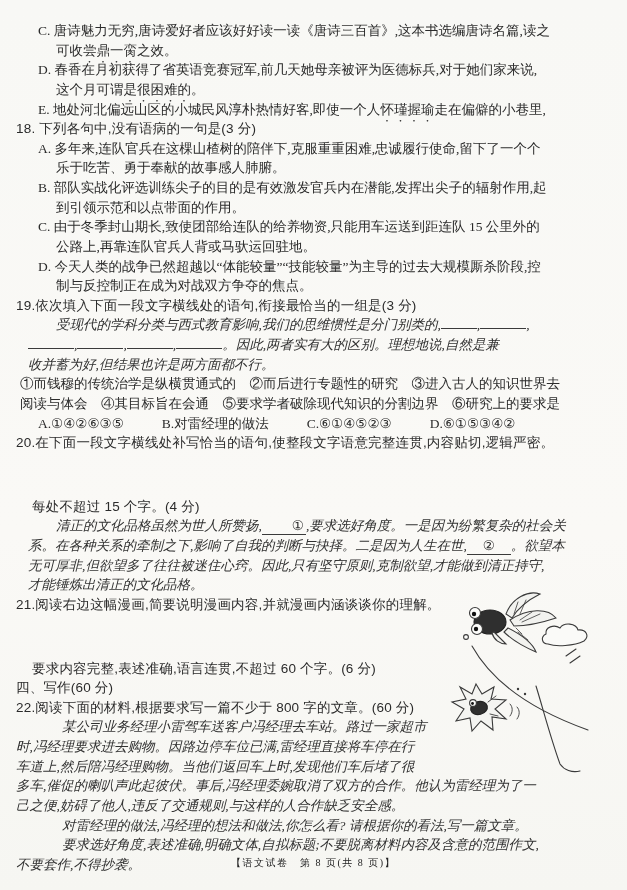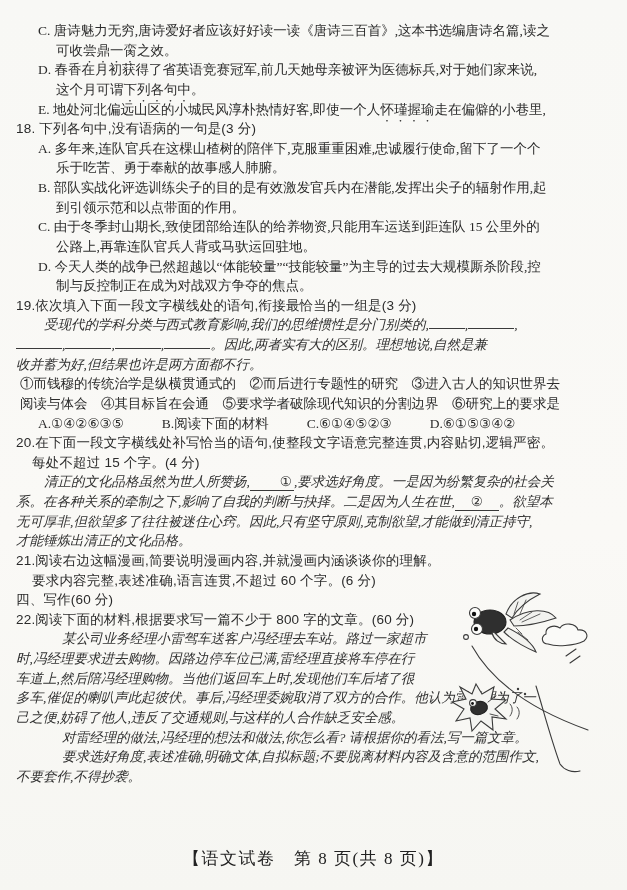--- a/index.html
+++ b/index.html
@@ -6,72 +6,72 @@
   .page{
     position:relative;width:627px;height:890px;margin:0 auto;
     background:linear-gradient(180deg,#f8f8f5 0%,#faf9f6 60%,#f6f6f2 100%);
     overflow:hidden;color:#2b2b2b;
     font-family:"Liberation Serif","DejaVu Serif",serif;
     font-size:13.5px;
   }
   #lines{position:absolute;left:16px;top:21px;right:8px;}
   .line{height:19.63px;line-height:19.63px;white-space:nowrap;}
   .q,.qwrap,.sec{font-family:"Liberation Sans","DejaVu Sans",sans-serif;font-weight:400;letter-spacing:.2px;}
-  .qwrap{margin-left:16px;}
+  .qwrap{margin-left:16px;margin-top:44px;}
   .opt{margin-left:22px;}
   .optwrap{margin-left:40px;}
   .flush{margin-left:4px;}
-  .kai{margin-left:0;font-style:italic;color:#303030;}
+  .kai{margin-left:12px;font-style:italic;color:#303030;}
   .kai.m0{margin-left:0;}
   .ind28{text-indent:28px;}
   .ind46{text-indent:46px;}
   .em{
     -webkit-text-emphasis:filled dot;-webkit-text-emphasis-position:under right;
     text-emphasis:filled dot;text-emphasis-position:under right;
   }
   .blank{display:inline-block;width:40px;height:12px;border-bottom:1.2px solid #3a3a3a;}
   .blankn{
     display:inline-block;width:44px;height:16px;line-height:16px;vertical-align:baseline;
     border-bottom:1.2px solid #3a3a3a;text-align:center;font-style:normal;
   }
   .gap{margin-right:38px;}
   .footer{
     position:absolute;left:0;right:0;bottom:20px;text-align:center;
-    font-size:17px;letter-spacing:1.5px;color:#222;
+    font-size:10px;letter-spacing:1.5px;color:#222;
   }
   .cartoon{position:absolute;left:448px;top:590px;}
   .cartoon *{vector-effect:non-scaling-stroke;}
 </style>
 </head>
 <body>
 
 <div class="page">
 
   <div id="lines">
       <div class="line opt"><span>C. 唐诗魅力无穷,唐诗爱好者应该好好读一读《唐诗三百首》,这本书选编唐诗名篇,读之</span></div>
       <div class="line optwrap"><span>可收</span><span class="em">尝鼎一脔</span><span>之效。</span></div>
       <div class="line opt"><span>D. 春香在月初获得了省英语竞赛冠军,前几天她母亲被评为医德标兵,对于她们家来说,</span></div>
-      <div class="line optwrap"><span>这个月可谓</span><span class="em">下列各句中</span><span>。</span></div>
+      <div class="line optwrap"><span>这个月可谓</span><span class="em">是很困难的</span><span>。</span></div>
       <div class="line opt"><span>E. 地处河北偏远山区的小城民风淳朴热情好客,即使一个人</span><span class="em">怀瑾握瑜</span><span>走在偏僻的小巷里,</span></div>
       <div class="line q"><span>18. 下列各句中,没有语病的一句是(3 分)</span></div>
       <div class="line opt"><span>A. 多年来,连队官兵在这棵山楂树的陪伴下,克服重重困难,忠诚履行使命,留下了一个个</span></div>
       <div class="line optwrap"><span>乐于吃苦、勇于奉献的故事感人肺腑。</span></div>
       <div class="line opt"><span>B. 部队实战化评选训练尖子的目的是有效激发官兵内在潜能,发挥出尖子的辐射作用,起</span></div>
       <div class="line optwrap"><span>到引领示范和以点带面的作用。</span></div>
       <div class="line opt"><span>C. 由于冬季封山期长,致使团部给连队的给养物资,只能用车运送到距连队 15 公里外的</span></div>
       <div class="line optwrap"><span>公路上,再靠连队官兵人背或马驮运回驻地。</span></div>
       <div class="line opt"><span>D. 今天人类的战争已然超越以“体能较量”“技能较量”为主导的过去大规模厮杀阶段,控</span></div>
       <div class="line optwrap"><span>制与反控制正在成为对战双方争夺的焦点。</span></div>
       <div class="line q"><span>19.依次填入下面一段文字横线处的语句,衔接最恰当的一组是(3 分)</span></div>
       <div class="line kai ind28"><span>受现代的学科分类与西式教育影响,我们的思维惯性是分门别类的,</span><span class="blank" style="width: 36px;"></span><span>,</span><span class="blank" style="width: 46px;"></span><span>,</span></div>
       <div class="line kai"><span class="blank" style="width: 46px;"></span><span>,</span><span class="blank" style="width: 46px;"></span><span>,</span><span class="blank" style="width: 46px;"></span><span>,</span><span class="blank" style="width: 46px;"></span><span>。因此,两者实有大的区别。理想地说,自然是兼</span></div>
       <div class="line kai"><span>收并蓄为好,但结果也许是两方面都不行。</span></div>
       <div class="line flush"><span>①而钱穆的传统治学是纵横贯通式的　②而后进行专题性的研究　③进入古人的知识世界去</span></div>
       <div class="line flush"><span>阅读与体会　④其目标旨在会通　⑤要求学者破除现代知识的分割边界　⑥研究上的要求是</span></div>
-      <div class="line opt"><span class="gap">A.①④②⑥③⑤</span><span class="gap">B.阅读下面的材料</span><span class="gap">C.⑥①④⑤②③</span><span>D.⑥①⑤③④②</span></div>
+      <div class="line opt"><span class="gap">A.①④②⑥③⑤</span><span class="gap">B.对雷经理的做法</span><span class="gap">C.⑥①④⑤②③</span><span>D.⑥①⑤③④②</span></div>
       <div class="line q"><span>20.在下面一段文字横线处补写恰当的语句,使整段文字语意完整连贯,内容贴切,逻辑严密。</span></div>
       <div class="line qwrap"><span>每处不超过 15 个字。(4 分)</span></div>
       <div class="line kai ind28"><span>清正的文化品格虽然为世人所赞扬,</span><span class="blankn" style="width: 44px;">①</span><span>,要求选好角度。一是因为纷繁复杂的社会关</span></div>
       <div class="line kai"><span>系。在各种关系的牵制之下,影响了自我的判断与抉择。二是因为人生在世,</span><span class="blankn" style="width: 44px;">②</span><span>。欲望本</span></div>
       <div class="line kai"><span>无可厚非,但欲望多了往往被迷住心窍。因此,只有坚守原则,克制欲望,才能做到清正持守,</span></div>
       <div class="line kai"><span>才能锤炼出清正的文化品格。</span></div>
       <div class="line q"><span>21.阅读右边这幅漫画,简要说明漫画内容,并就漫画内涵谈谈你的理解。</span></div>
       <div class="line qwrap"><span>要求内容完整,表述准确,语言连贯,不超过 60 个字。(6 分)</span></div>
       <div class="line sec"><span>四、写作(60 分)</span></div>
       <div class="line q"><span>22.阅读下面的材料,根据要求写一篇不少于 800 字的文章。(60 分)</span></div>

